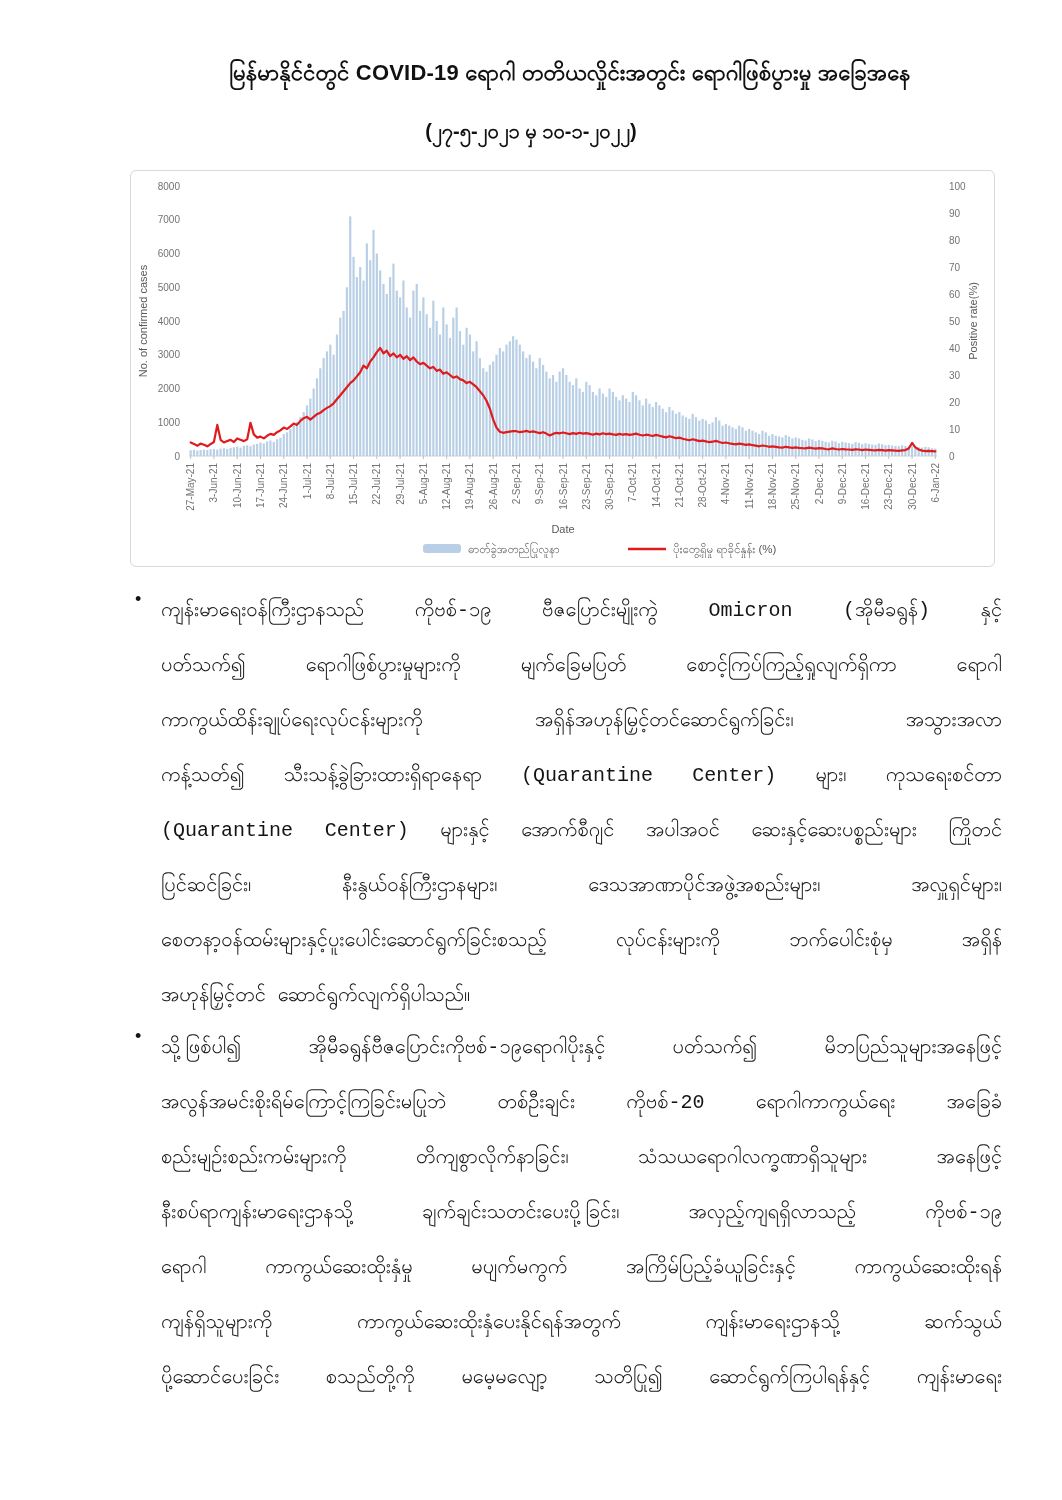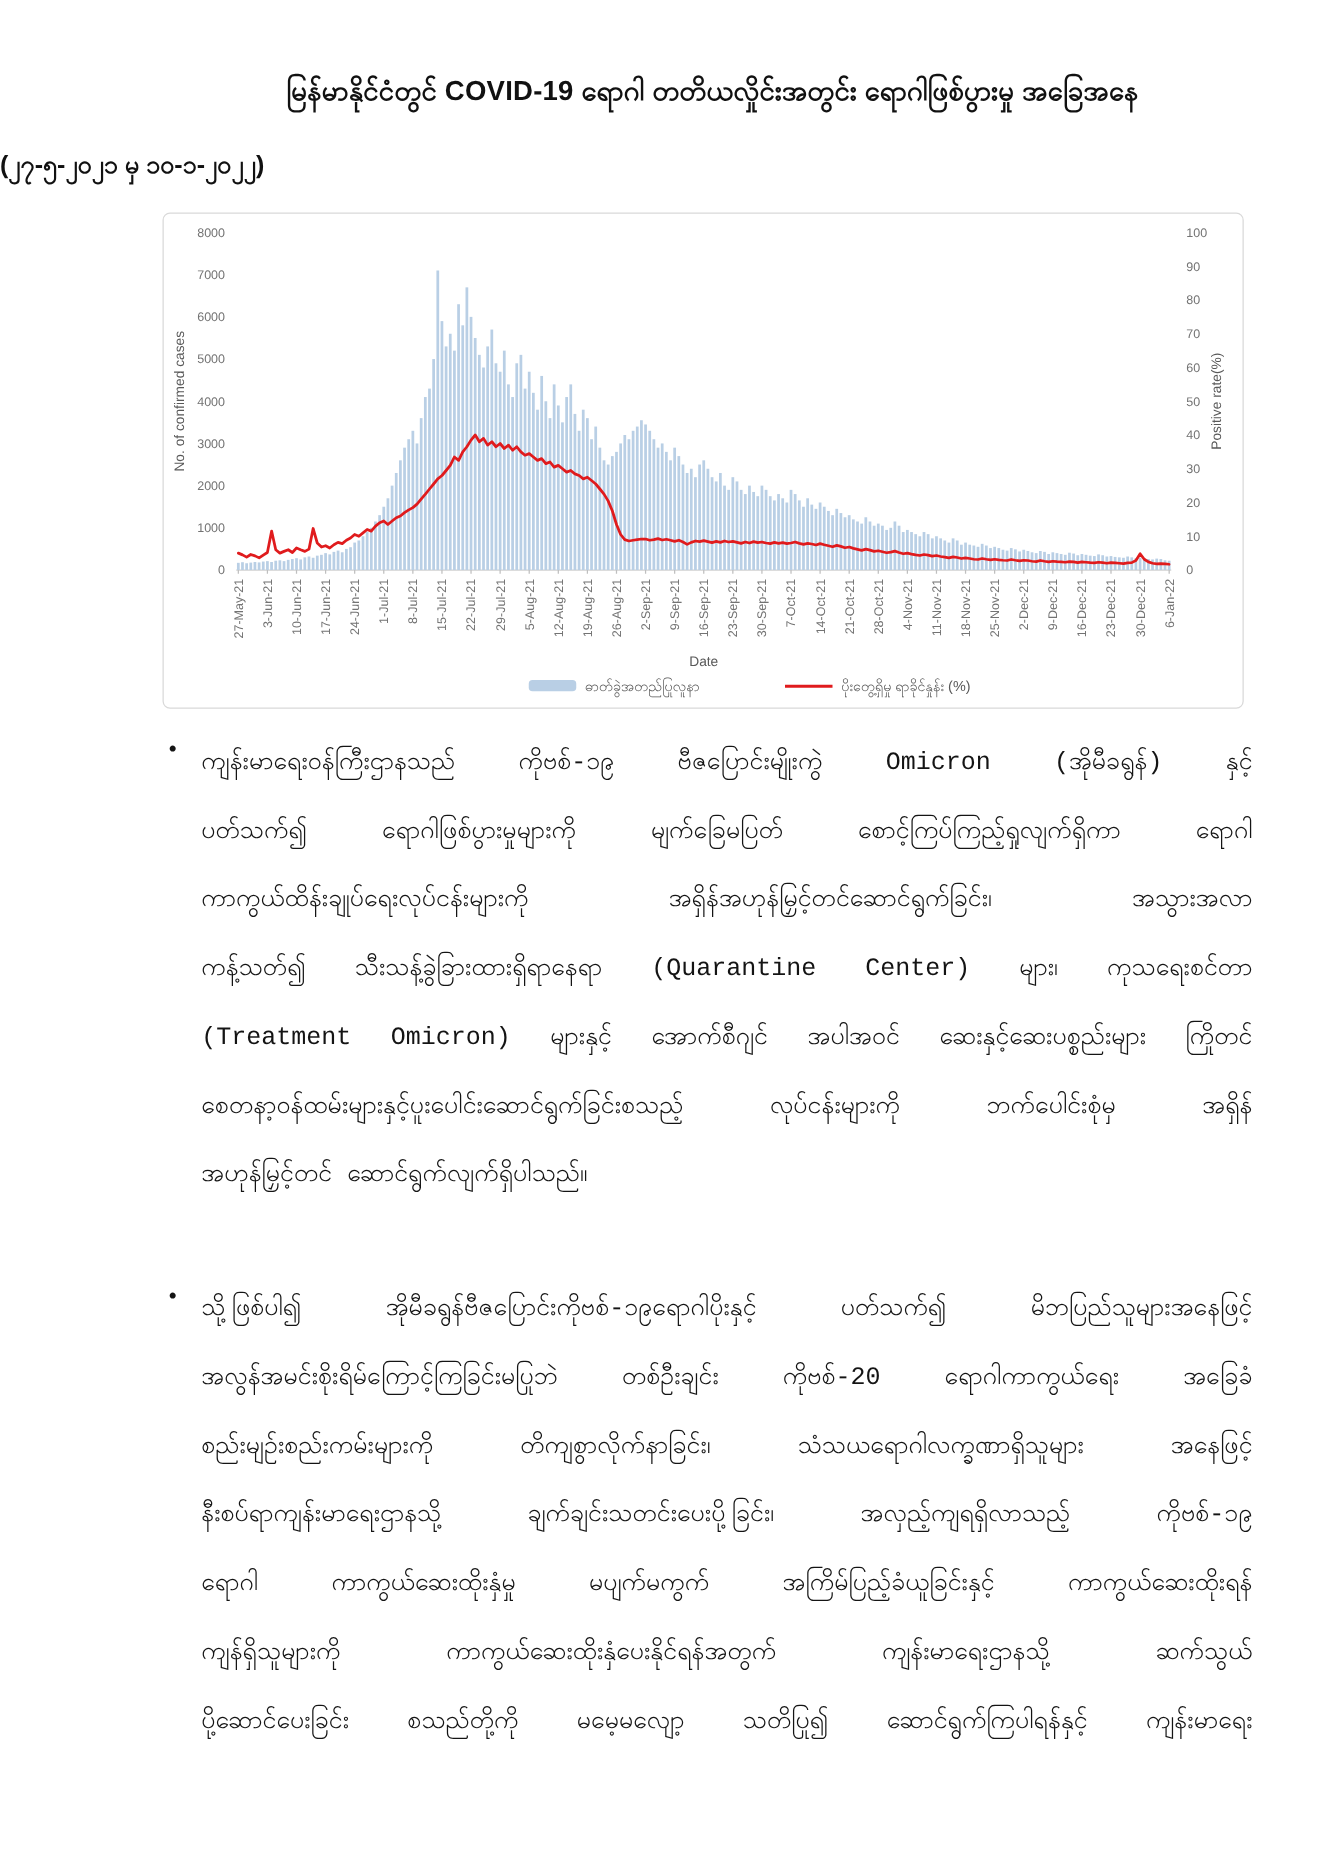--- a/index.html
+++ b/index.html
@@ -1,21 +1,21 @@
 <!DOCTYPE html>
 <html lang="my"><head>
 <meta charset="utf-8">
 <style>
   html,body{margin:0;padding:0;background:#ffffff;}
   body{font-family:"Liberation Sans",sans-serif;}
   .page{position:relative;width:1062px;height:1500px;background:#ffffff;overflow:hidden;}
 
   .doc-title{position:absolute;left:0;top:58px;width:100%;text-align:center;
     font-size:22px;font-weight:bold;color:#111;letter-spacing:.2px;margin-left:39px;}
-  .doc-subtitle{position:absolute;left:0;top:118px;width:100%;
+  .doc-subtitle{position:absolute;left:0;top:118px;width:100%;text-align:center;
     font-size:20px;font-weight:bold;color:#111;}
 
   .chart-box{position:absolute;left:130px;top:170px;width:863px;height:395px;
     background:#ffffff;border:1px solid #d9d9d9;border-radius:6px;}
   .chart-box svg{display:block;}
   .ax{font-size:10px;fill:#737373;}
   .xlab{font-size:10px;fill:#737373;}
   .axtitle{font-size:11px;fill:#595959;}
   .xtitle{font-size:11px;fill:#595959;}
   .legend-label{font-size:11.5px;fill:#595959;}
@@ -360,21 +360,22 @@
       </svg>
   </div>
 
   <div class="content" id="para-1" style="top:583px;">
       <div class="para">
         <span class="bullet-dot">•</span>
         <div class="tline">ကျန်းမာရေးဝန်ကြီးဌာနသည် ကိုဗစ်-၁၉ ဗီဇပြောင်းမျိုးကွဲ Omicron (အိုမီခရွန်) နှင့်</div>
         <div class="tline">ပတ်သက်၍ ရောဂါဖြစ်ပွားမှုများကို မျက်ခြေမပြတ် စောင့်ကြပ်ကြည့်ရှုလျက်ရှိကာ ရောဂါ</div>
         <div class="tline">ကာကွယ်ထိန်းချုပ်ရေးလုပ်ငန်းများကို အရှိန်အဟုန်မြှင့်တင်ဆောင်ရွက်ခြင်း၊ အသွားအလာ</div>
         <div class="tline">ကန့်သတ်၍ သီးသန့်ခွဲခြားထားရှိရာနေရာ (Quarantine Center) များ၊ ကုသရေးစင်တာ</div>
-        <div class="tline">(Treatment Omicron) များနှင့် အောက်စီဂျင် အပါအဝင် ဆေးနှင့်ဆေးပစ္စည်းများ ကြိုတင်</div>
+        <div class="tline">(Quarantine Center) များနှင့် အောက်စီဂျင် အပါအဝင် ဆေးနှင့်ဆေးပစ္စည်းများ ကြိုတင်</div>
+        <div class="tline">ပြင်ဆင်ခြင်း၊ နီးနွယ်ဝန်ကြီးဌာနများ၊ ဒေသအာဏာပိုင်အဖွဲ့အစည်းများ၊ အလှူရှင်များ၊</div>
         <div class="tline">စေတနာ့ဝန်ထမ်းများနှင့်ပူးပေါင်းဆောင်ရွက်ခြင်းစသည့် လုပ်ငန်းများကို ဘက်ပေါင်းစုံမှ အရှိန်</div>
         <div class="tline tlast">အဟုန်မြှင့်တင် ဆောင်ရွက်လျက်ရှိပါသည်။</div>
       </div>
     </div>
   <div class="content" id="para-2" style="top:1020px;">
       <div class="para">
         <span class="bullet-dot">•</span>
         <div class="tline">သို့ဖြစ်ပါ၍ အိုမီခရွန်ဗီဇပြောင်းကိုဗစ်-၁၉ရောဂါပိုးနှင့် ပတ်သက်၍ မိဘပြည်သူများအနေဖြင့်</div>
         <div class="tline">အလွန်အမင်းစိုးရိမ်ကြောင့်ကြခြင်းမပြုဘဲ တစ်ဦးချင်း ကိုဗစ်-20 ရောဂါကာကွယ်ရေး အခြေခံ</div>
         <div class="tline">စည်းမျဉ်းစည်းကမ်းများကို တိကျစွာလိုက်နာခြင်း၊ သံသယရောဂါလက္ခဏာရှိသူများ အနေဖြင့်</div>

